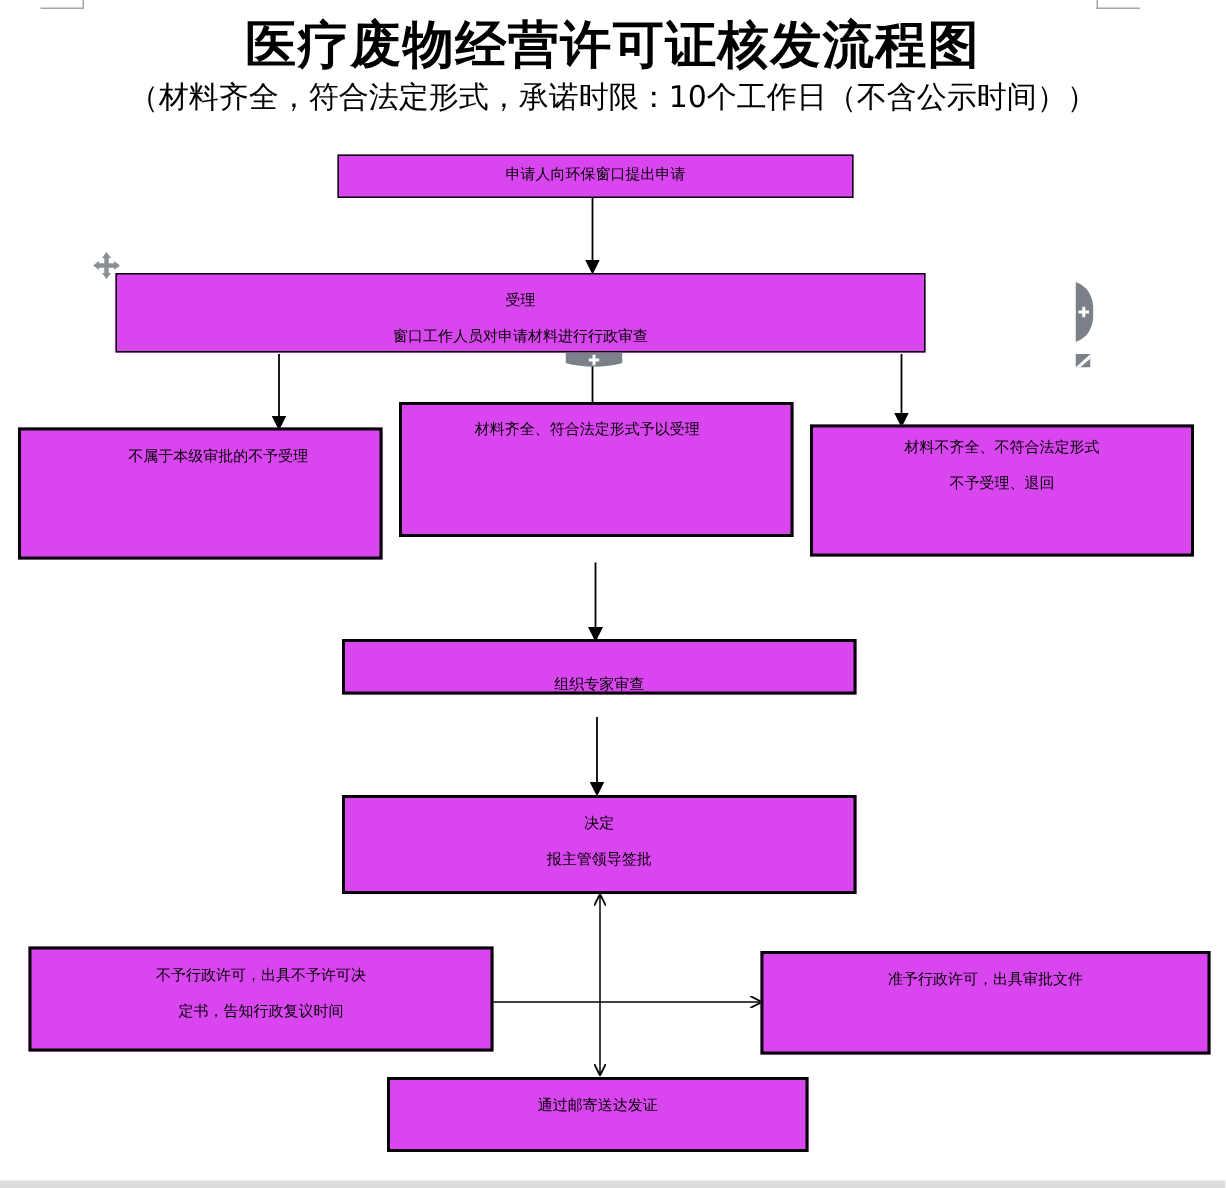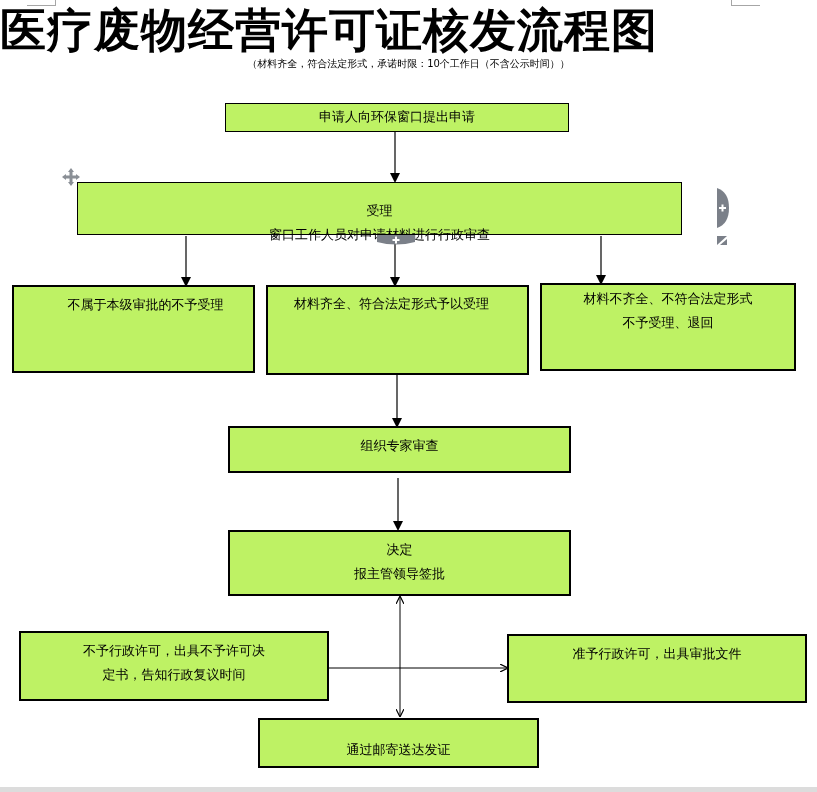--- a/index.html
+++ b/index.html
@@ -1,26 +1,26 @@
 <!DOCTYPE html>
 <html><head>
 <meta charset="utf-8">
 <style>
   html, body { margin: 0; padding: 0; background: #ffffff; }
   body { width: 817px; height: 792px; position: relative; overflow: hidden;
          font-family: "DejaVu Sans", sans-serif; color: #000; }
   .corner { position: absolute; border-color: #a6a6a6; border-style: solid; width: 28px; height: 5px; }
   #corner-tl { left: 27px; top: 0; border-width: 0 1px 1px 0; }
   #corner-tr { left: 731px; top: 0; border-width: 0 0 1px 1px; }
-  .title { position: absolute; left: 0; width: 817px; top: 8px; text-align: left;
-           font-family: "DejaVu Serif", serif; font-weight: bold; font-size: 46px; letter-spacing: 1px; line-height: 44px; }
+  .title { position: absolute; left: 0; width: 817px; top: 8px; text-align: center;
+           font-family: "DejaVu Serif", serif; font-weight: bold; font-size: 34px; letter-spacing: 1px; line-height: 44px; }
   .subtitle { position: absolute; left: 0; width: 817px; top: 54px; text-align: center;
-              font-size: 10px; line-height: 20px; }
-  .box { position: absolute; border: 2px solid #000; box-sizing: border-box; background: #bef264;
-         text-align: center; font-size: 13px; line-height: 24px; padding-top: 4px; }
+              font-size: 20px; line-height: 20px; }
+  .box { position: absolute; border: 2px solid #000; box-sizing: border-box; background: #d946ef;
+         text-align: center; font-size: 10px; line-height: 24px; padding-top: 4px; }
   .box.thin { border-width: 1px; }
   .box span { display: block; }
   svg.lines { position: absolute; left: 0; top: 0; }
   .handle { position: absolute; }
   #bottom-bar { position: absolute; left: 0; top: 787px; width: 817px; height: 5px; background: #dcdcdc; }
 </style>
 </head>
 <body>
 
 <div id="corner-tl" class="corner"></div>
@@ -48,21 +48,21 @@
   <line x1="397" y1="375" x2="397" y2="426" stroke="#000" stroke-width="1.2" marker-end="url(#arr)"></line>
   <line x1="398" y1="478" x2="398" y2="529" stroke="#000" stroke-width="1.2" marker-end="url(#arr)"></line>
   <line x1="400" y1="597" x2="400" y2="716" stroke="#000" stroke-width="1" marker-start="url(#arr-sm-start)" marker-end="url(#arr-sm)"></line>
   <line x1="293" y1="668" x2="507" y2="668" stroke="#000" stroke-width="1" marker-start="url(#arr-sm-start)" marker-end="url(#arr-sm)"></line>
 </svg>
 
 <div class="box thin" style="left:225px; top:103px; width:344px; height:29px; padding-top:1px;">
   <span>申请人向环保窗口提出申请</span>
 </div>
 
-<div class="box thin" style="left:77px; top:182px; width:605px; height:53px; padding-top:16px;">
+<div class="box thin" style="left:77px; top:182px; width:540px; height:53px; padding-top:6px;">
   <span>受理</span>
   <span>窗口工作人员对申请材料进行行政审查</span>
 </div>
 
 <svg class="handle" style="left:62px; top:168px;" width="18" height="18" viewBox="0 0 18 18">
   <g fill="#8a8f96">
     <path d="M9 0 L12 4 L6 4 z"></path>
       <path d="M9 18 L12 14 L6 14 z"></path>
     <path d="M0 9 L4 6 L4 12 z"></path>
       <path d="M18 9 L14 6 L14 12 z"></path>
@@ -82,44 +82,44 @@
 <svg class="handle" style="left:377px; top:235px;" width="38" height="11" viewBox="0 0 38 11">
   <path d="M0 0 H38 V7 Q19 12 0 7 z" fill="#7b8089"></path>
   <rect x="15.5" y="4" width="7" height="2" fill="#fff"></rect>
     <rect x="18" y="1.5" width="2" height="7" fill="#fff"></rect>
 </svg>
 
 <div class="box" style="left:12px; top:285px; width:243px; height:88px; padding-top:6px;padding-left:24px;">
   <span>不属于本级审批的不予受理</span>
 </div>
 
-<div class="box" style="left:266px; top:285px; width:263px; height:90px; padding:5px 20px 0 8px;">
+<div class="box" style="left:266px; top:268px; width:263px; height:90px; padding:5px 20px 0 8px;">
   <span>材料齐全、符合法定形式予以受理</span>
 </div>
 
 <div class="box" style="left:540px; top:283px; width:256px; height:88px; padding-top:2px;">
   <span>材料不齐全、不符合法定形式</span>
   <span>不予受理、退回</span>
 </div>
 
-<div class="box" style="left:228px; top:426px; width:343px; height:47px; padding-top:6px;">
+<div class="box" style="left:228px; top:426px; width:343px; height:37px; padding-top:17px;">
   <span>组织专家审查</span>
 </div>
 
 <div class="box" style="left:228px; top:530px; width:343px; height:66px; padding-top:6px;">
   <span>决定</span>
   <span>报主管领导签批</span>
 </div>
 
 <div class="box" style="left:19px; top:631px; width:310px; height:70px; padding-top:6px;">
   <span>不予行政许可，出具不予许可决</span>
   <span>定书，告知行政复议时间</span>
 </div>
 
 <div class="box" style="left:507px; top:634px; width:300px; height:69px; padding-top:6px;">
   <span>准予行政许可，出具审批文件</span>
 </div>
 
-<div class="box" style="left:258px; top:718px; width:281px; height:50px; padding-top:18px;">
+<div class="box" style="left:258px; top:718px; width:281px; height:50px; padding-top:6px;">
   <span>通过邮寄送达发证</span>
 </div>
 
 <div id="bottom-bar"></div>
 
 </body></html>

